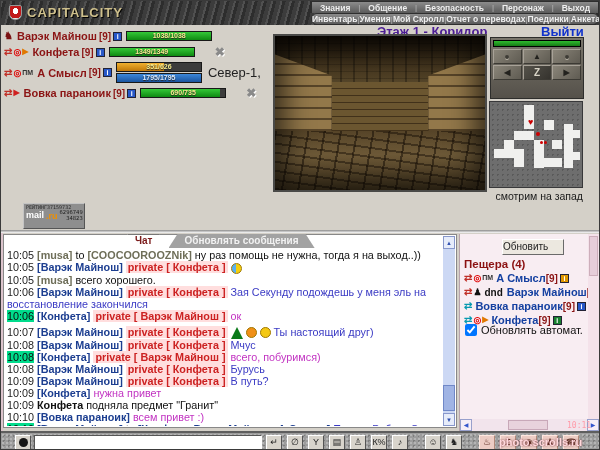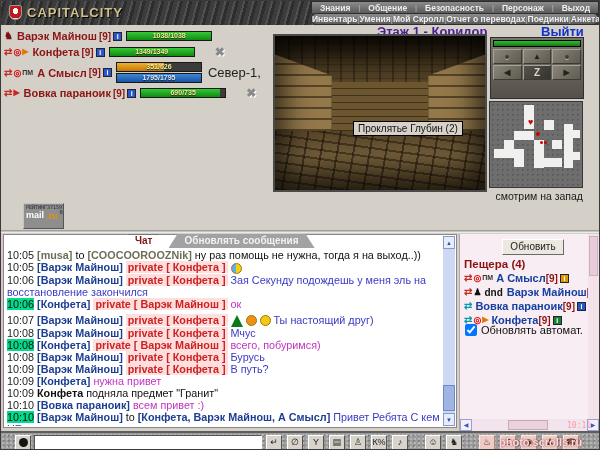--- a/index.html
+++ b/index.html
@@ -42,21 +42,21 @@
   .fill-green{background:linear-gradient(180deg,#35c838,#0f8a12);}
   .fill-orange{background:linear-gradient(180deg,#f0b030,#c07808);}
   .fill-blue{background:linear-gradient(180deg,#3c86d8,#1a55a0);}
   .blabel{position:absolute;left:0;right:0;top:0;bottom:0;text-align:center;font-size:7px;line-height:8px;
     font-weight:bold;color:#f6ec8e;text-shadow:0 1px 1px #222;}
   .fill-blue+ .blabel{color:#d6e8ff;}
   .swords{color:#8a8a8a;font-weight:bold;font-size:12px;margin-left:20px;text-shadow:1px 1px 0 #fff;}
   .p-note{font-size:13px;color:#222;margin-left:6px;white-space:nowrap;}
   #quest{position:absolute;left:4px;top:92px;font-size:11px;color:#111;}
   
-  #counter{position:absolute;left:22px;top:202px;width:41px;height:26px;background:#8e8e8e;
+  #counter{position:absolute;left:22px;top:202px;width:62px;height:26px;background:#8e8e8e;
     border:1px solid;border-color:#c4c4c4 #555 #555 #c4c4c4;padding:1px 2px;overflow:hidden;}
   #counter .c-top{font-family:"DejaVu Sans Mono",monospace;font-size:5px;color:#2a2a2a;letter-spacing:0;line-height:5px;}
   #counter .c-bot{display:flex;align-items:center;gap:2px;}
   .c-mail{color:#fff;font-weight:bold;font-size:9px;line-height:9px;}
   .c-ru{color:#f09000;font-weight:bold;font-size:9px;}
   .c-nums{display:flex;flex-direction:column;font-family:"DejaVu Sans Mono",monospace;font-size:5.5px;line-height:5.5px;color:#222;text-align:right;}
   
   #loc-title{position:absolute;left:376px;top:23px;color:#4c1d95;font-weight:bold;font-size:13px;text-align:right;}
   #exit-link{position:absolute;left:540px;top:23px;color:#1133cc;font-weight:bold;font-size:13px;cursor:pointer;}
   #dungeon{position:absolute;left:272px;top:33px;width:214px;height:158px;border:2px solid #4a4a48;background:#2a2218;overflow:hidden;}
@@ -129,21 +129,21 @@
   .em-bee{background:linear-gradient(90deg,#58b0f0 45%,#f4d010 45%);}
   .em-tree{width:0;height:0;background:none;border:none;border-left:6px solid transparent;border-right:6px solid transparent;border-bottom:12px solid #0a7a1a;border-radius:0;}
   .em-smiley-orange{background:#f09018;}
   #chat-scroll{position:absolute;right:1px;top:14px;bottom:1px;width:12px;background:#ccd8f4;}
   #chat-thumb{position:absolute;left:0;right:0;bottom:15px;height:26px;background:#a0b4e4;border:1px solid #7088c8;cursor:pointer;}
   #chat-down-btn{position:absolute;left:0;bottom:0;width:12px;height:13px;background:#e6ecfa;border:1px solid #8898cc;
     color:#3050b0;font-size:6px;line-height:12px;text-align:center;cursor:pointer;}
   
   #cave-panel{position:absolute;left:458px;top:233px;width:140px;height:197px;background:#f8edf2;border-left:1px solid #b8a4ac;}
   #refresh-btn{position:absolute;left:42px;top:5px;width:62px;height:16px;background:#ece8e0;
-    border:1px solid;border-color:#fff #6a6a6a #6a6a6a #fff;font-size:10px;text-align:center;line-height:14px;color:#222;cursor:pointer;}
+    border:1px solid;border-color:#fff #6a6a6a #6a6a6a #fff;font-size:10px;line-height:14px;color:#222;cursor:pointer;}
   #cave-title{position:absolute;left:4px;top:24px;color:#8b1111;font-weight:bold;font-size:11.5px;}
   #cave-list{position:absolute;left:4px;top:38px;width:128px;}
   .cv-row{display:flex;align-items:center;margin-bottom:2px;min-height:11px;}
   .cv-prefix{color:#111;font-weight:bold;font-size:10px;margin:0 2px;}
   .cv-name{color:#1540a0;font-weight:bold;font-size:11px;margin-left:2px;white-space:nowrap;cursor:pointer;}
   #auto-row{position:absolute;left:5px;top:90px;display:flex;align-items:flex-end;gap:4px;}
   #auto-checkbox{width:12px;height:12px;margin:0;cursor:pointer;}
   #auto-label{font-size:11px;color:#111;}
   #cave-vscroll{position:absolute;right:0;top:0;bottom:12px;width:11px;background:#f4e2ea;}
   #cave-vthumb{position:absolute;left:1px;right:1px;top:2px;height:40px;background:#e6cdd9;border:1px solid #cdaebb;cursor:pointer;}
@@ -287,21 +287,20 @@
   <div id="loc-title">Этаж 1 - Коридор</div>
   <div id="exit-link">Выйти</div>
 
   <div id="dungeon">
     <div class="d-ceiling"></div>
     <div class="d-wall left"></div>
     <div class="d-wall right"></div>
     <div class="d-far"></div>
     <div class="d-floor"></div>
     <div class="d-vignette"></div>
-    <div id="monster-tip">Проклятье Глубин (2)</div>
   </div>
 
   <div id="compass">
     <div id="compass-hp">
         <div class="fill" style="width:100%"></div>
       </div>
     <div id="pad">
       <div class="pad-cell pad-corner">
           <span class="pad-dot"></span>
         </div>
@@ -340,20 +339,21 @@
 
   <div id="tabs">
     <div class="tab tab-active"><span>Чат</span></div>
     <div class="tab tab-idle"><span>Обновлять сообщения</span></div>
   </div>
   <div id="chat-panel">
     <div id="chat-up-btn">▲</div>
     <div id="chat-messages">
         <div class="msg"><span class="c-t">10:05</span> <span class="c-g">[musa]</span> <span class="c-k">to</span> <span class="c-g">[COOCOOROOZNik]</span> <span class="c-k">ну раз помощь не нужна, тогда я на выход..))</span></div>
         <div class="msg"><span class="c-t">10:05</span> <span class="c-b">[Варэк Майнош]</span> <span class="c-r">private [ Конфета ]</span> <span class="em em-bee"></span></div>
+        <div class="msg"><span class="c-t">10:05</span> <span class="c-g">[musa]</span> <span class="c-k">всего хорошего.</span></div>
         <div class="msg"><span class="c-t">10:06</span> <span class="c-b">[Варэк Майнош]</span> <span class="c-r">private [ Конфета ]</span> <span class="c-n">Зая Секунду подождешь у меня эль на восстановление закончился</span></div>
         <div class="msg"><span class="c-th">10:06</span> <span class="c-b">[Конфета]</span> <span class="c-r">private [ Варэк Майнош ]</span> <span class="c-m">ок</span></div>
         <div class="msg blank"></div>
         <div class="msg"><span class="c-t">10:07</span> <span class="c-b">[Варэк Майнош]</span> <span class="c-r">private [ Конфета ]</span> <span class="em em-tree"></span> <span class="em em-smiley-orange"></span> <span class="em em-smiley-yellow"></span> <span class="c-n">Ты настоящий друг)</span></div>
         <div class="msg"><span class="c-t">10:08</span> <span class="c-b">[Варэк Майнош]</span> <span class="c-r">private [ Конфета ]</span> <span class="c-n">Мчус</span></div>
         <div class="msg"><span class="c-th">10:08</span> <span class="c-b">[Конфета]</span> <span class="c-r">private [ Варэк Майнош ]</span> <span class="c-m">всего, побуримся)</span></div>
         <div class="msg"><span class="c-t">10:08</span> <span class="c-b">[Варэк Майнош]</span> <span class="c-r">private [ Конфета ]</span> <span class="c-n">Бурусь</span></div>
         <div class="msg"><span class="c-t">10:09</span> <span class="c-b">[Варэк Майнош]</span> <span class="c-r">private [ Конфета ]</span> <span class="c-n">В путь?</span></div>
         <div class="msg"><span class="c-t">10:09</span> <span class="c-b">[Конфета]</span> <span class="c-m">нужна привет</span></div>
         <div class="msg"><span class="c-t">10:09</span> <span class="c-bb">Конфета</span> <span class="c-k">подняла предмет "Гранит"</span></div>

